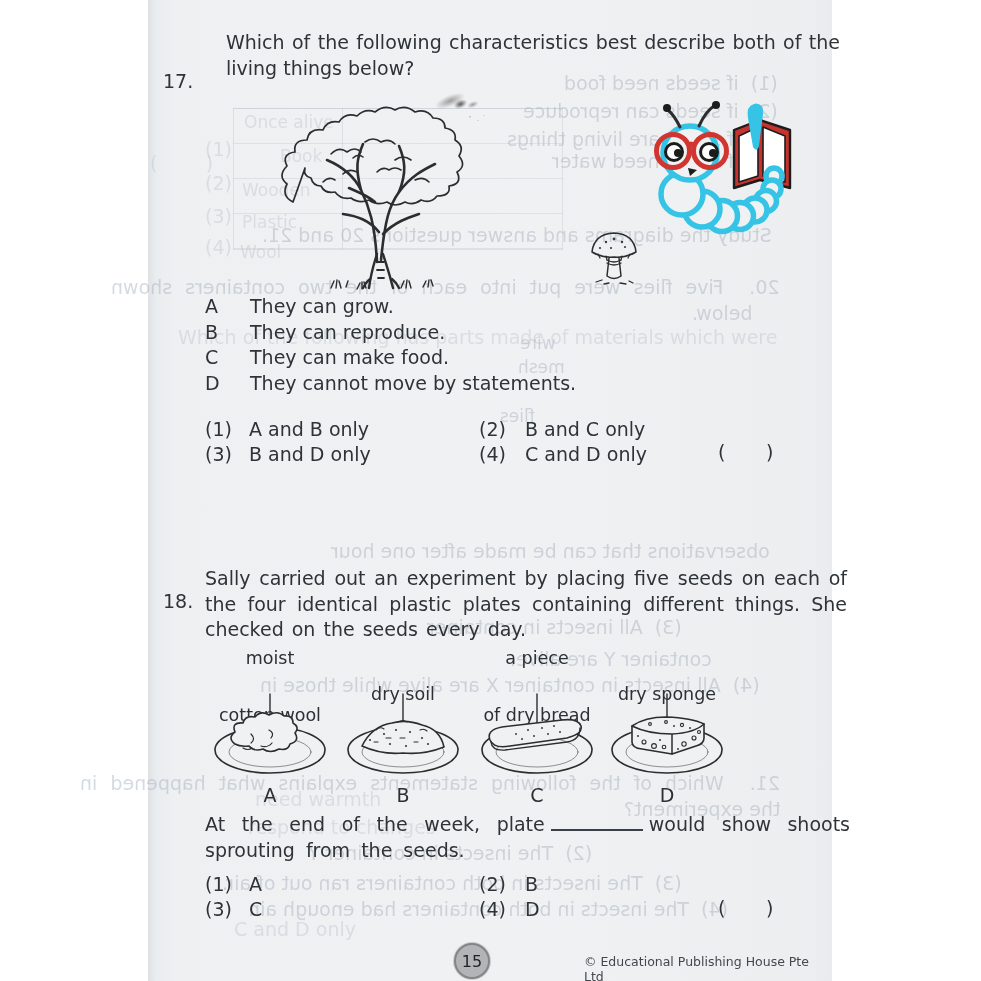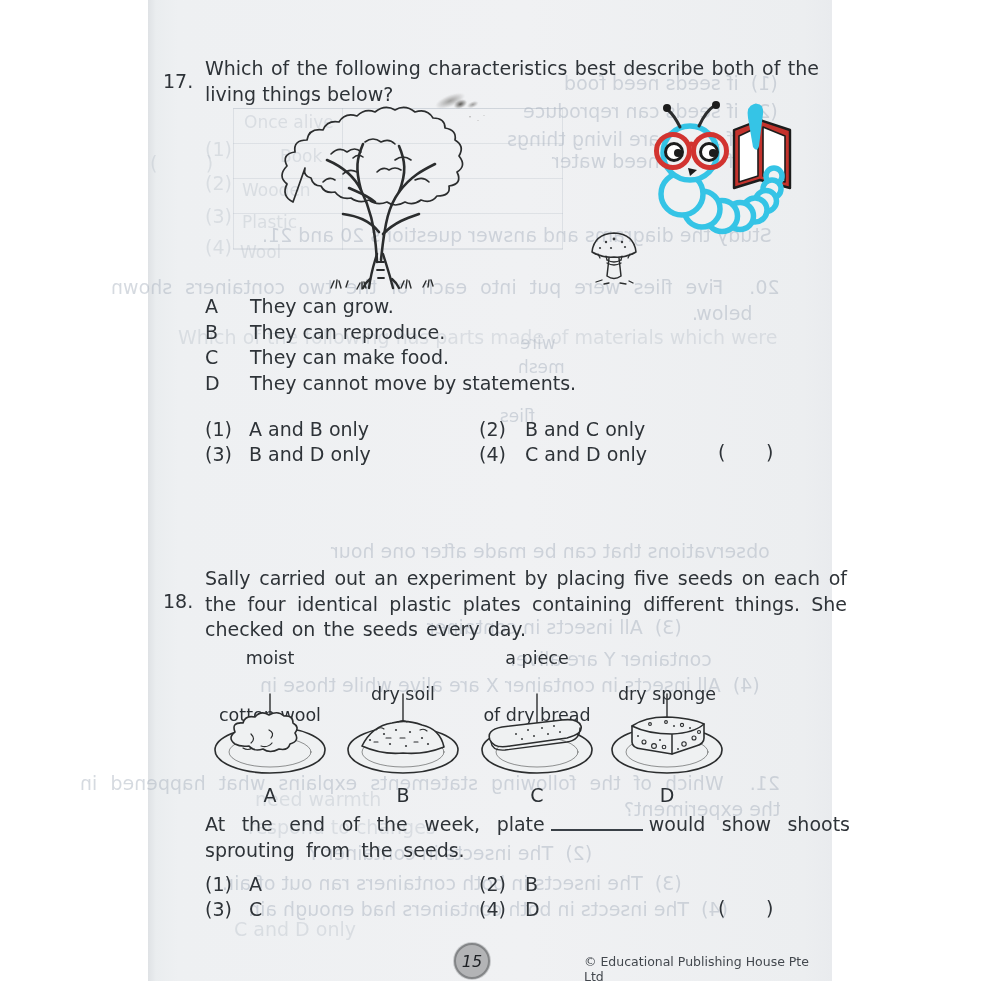--- a/index.html
+++ b/index.html
@@ -23,21 +23,21 @@
     border:1px solid rgba(176,184,194,.30);
     background:
       linear-gradient(90deg,transparent 0 108px,rgba(176,184,194,.30) 108px 109px,transparent 109px),
       repeating-linear-gradient(180deg,transparent 0 34px,rgba(176,184,194,.28) 34px 35px);
   }
 
   
   .qnum { position:absolute; left:15px; width:40px;margin-top:24px; }
   .qtext { position:absolute; left:57px; text-align:justify; line-height:25.5px; }
 
-  #q17-text { top:56px; width:614px; }
+  #q17-text { top:30px; width:614px;margin-left:21px; }
   #q17-num  { top:46px; }
 
   .choices { position:absolute; left:57px; top:294px; display:grid;
     grid-template-columns:45px auto; line-height:25.6px; }
   .optgrid { position:absolute; left:57px; display:grid;
     grid-template-columns:44px 230px 46px 232px; line-height:24.8px; }
   #q17-options { top:417px; }
   #q18-options { top:872px; }
   .paren { position:absolute; font-size:19px; color:#2e3338; }
 
@@ -54,21 +54,21 @@
   .plate-letter { margin-top:4px; font-size:19px; color:#2b3035; }
 
   #fill-para { top:812px; width:645px; word-spacing:5px; }
   .blank { display:inline-block; width:92px; border-bottom:2px solid #3a4047;
     height:14px; margin:0 6px; }
 
   
   #page-badge { position:absolute; left:306px; top:943px; width:36px; height:36px;
     background:#b3b4b6; border:2px solid #838587; border-radius:50%;
     display:flex; align-items:center; justify-content:center;
-    font-size:16px; color:#1e2125; box-shadow:0 0 0 1px rgba(130,132,135,.35);font-style:italic; }
+    font-size:16px; color:#1e2125; box-shadow:0 0 0 1px rgba(130,132,135,.35); }
   #copyright { position:absolute; left:436px; top:954px; font-size:12.5px; color:#43484e; }
 
   
   #smudge { position:absolute; left:278px; top:86px; width:56px; height:34px;
     transform:rotate(-22deg);
     background:
       radial-gradient(ellipse 10px 6px at 60% 60%, rgba(62,60,56,.85), rgba(62,60,56,0) 70%),
       radial-gradient(ellipse 22px 8px at 45% 40%, rgba(90,88,84,.55), rgba(90,88,84,0) 72%),
       radial-gradient(ellipse 8px 4px at 80% 75%, rgba(70,68,64,.5), rgba(70,68,64,0) 75%);
     filter:blur(.3px); }

